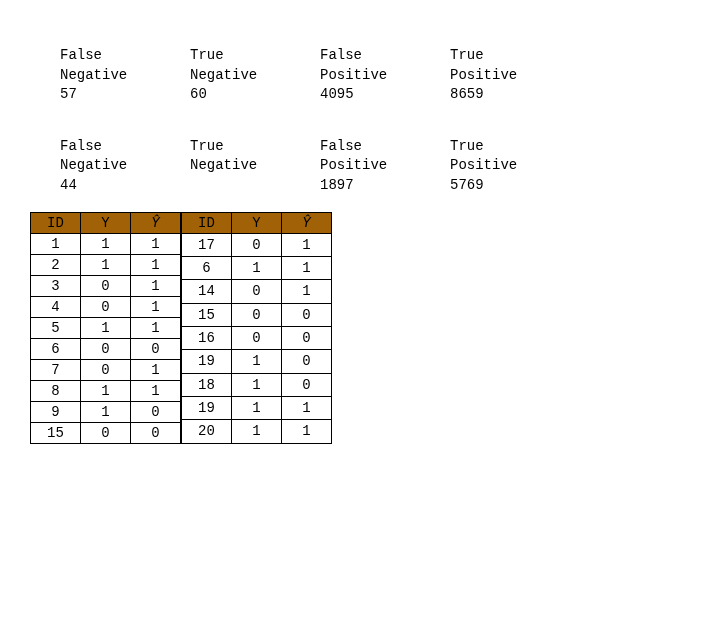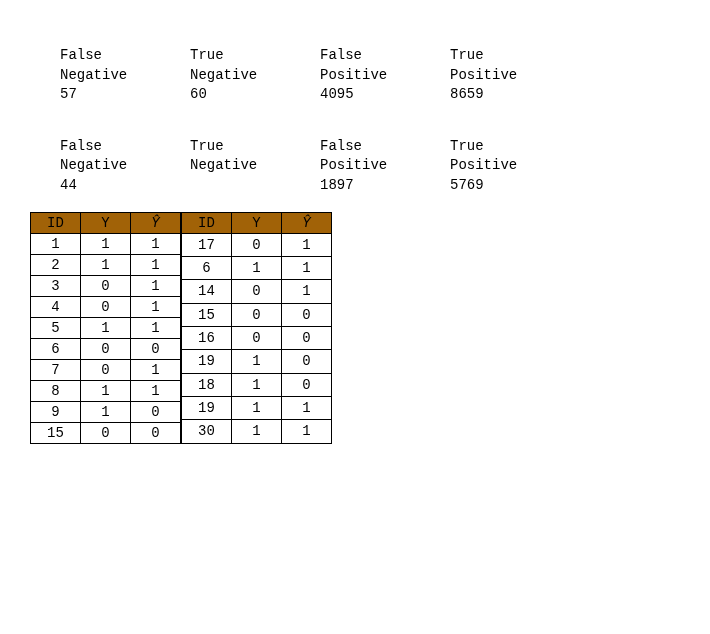--- a/index.html
+++ b/index.html
@@ -232,19 +232,19 @@
           <td>18</td>
           <td>1</td>
           <td>0</td>
         </tr>
         <tr>
           <td>19</td>
           <td>1</td>
           <td>1</td>
         </tr>
         <tr>
-          <td>30</td>
+          <td>20</td>
           <td>1</td>
           <td>1</td>
         </tr>
       </tbody>
   </table>
 </div>
 
 </body></html>

